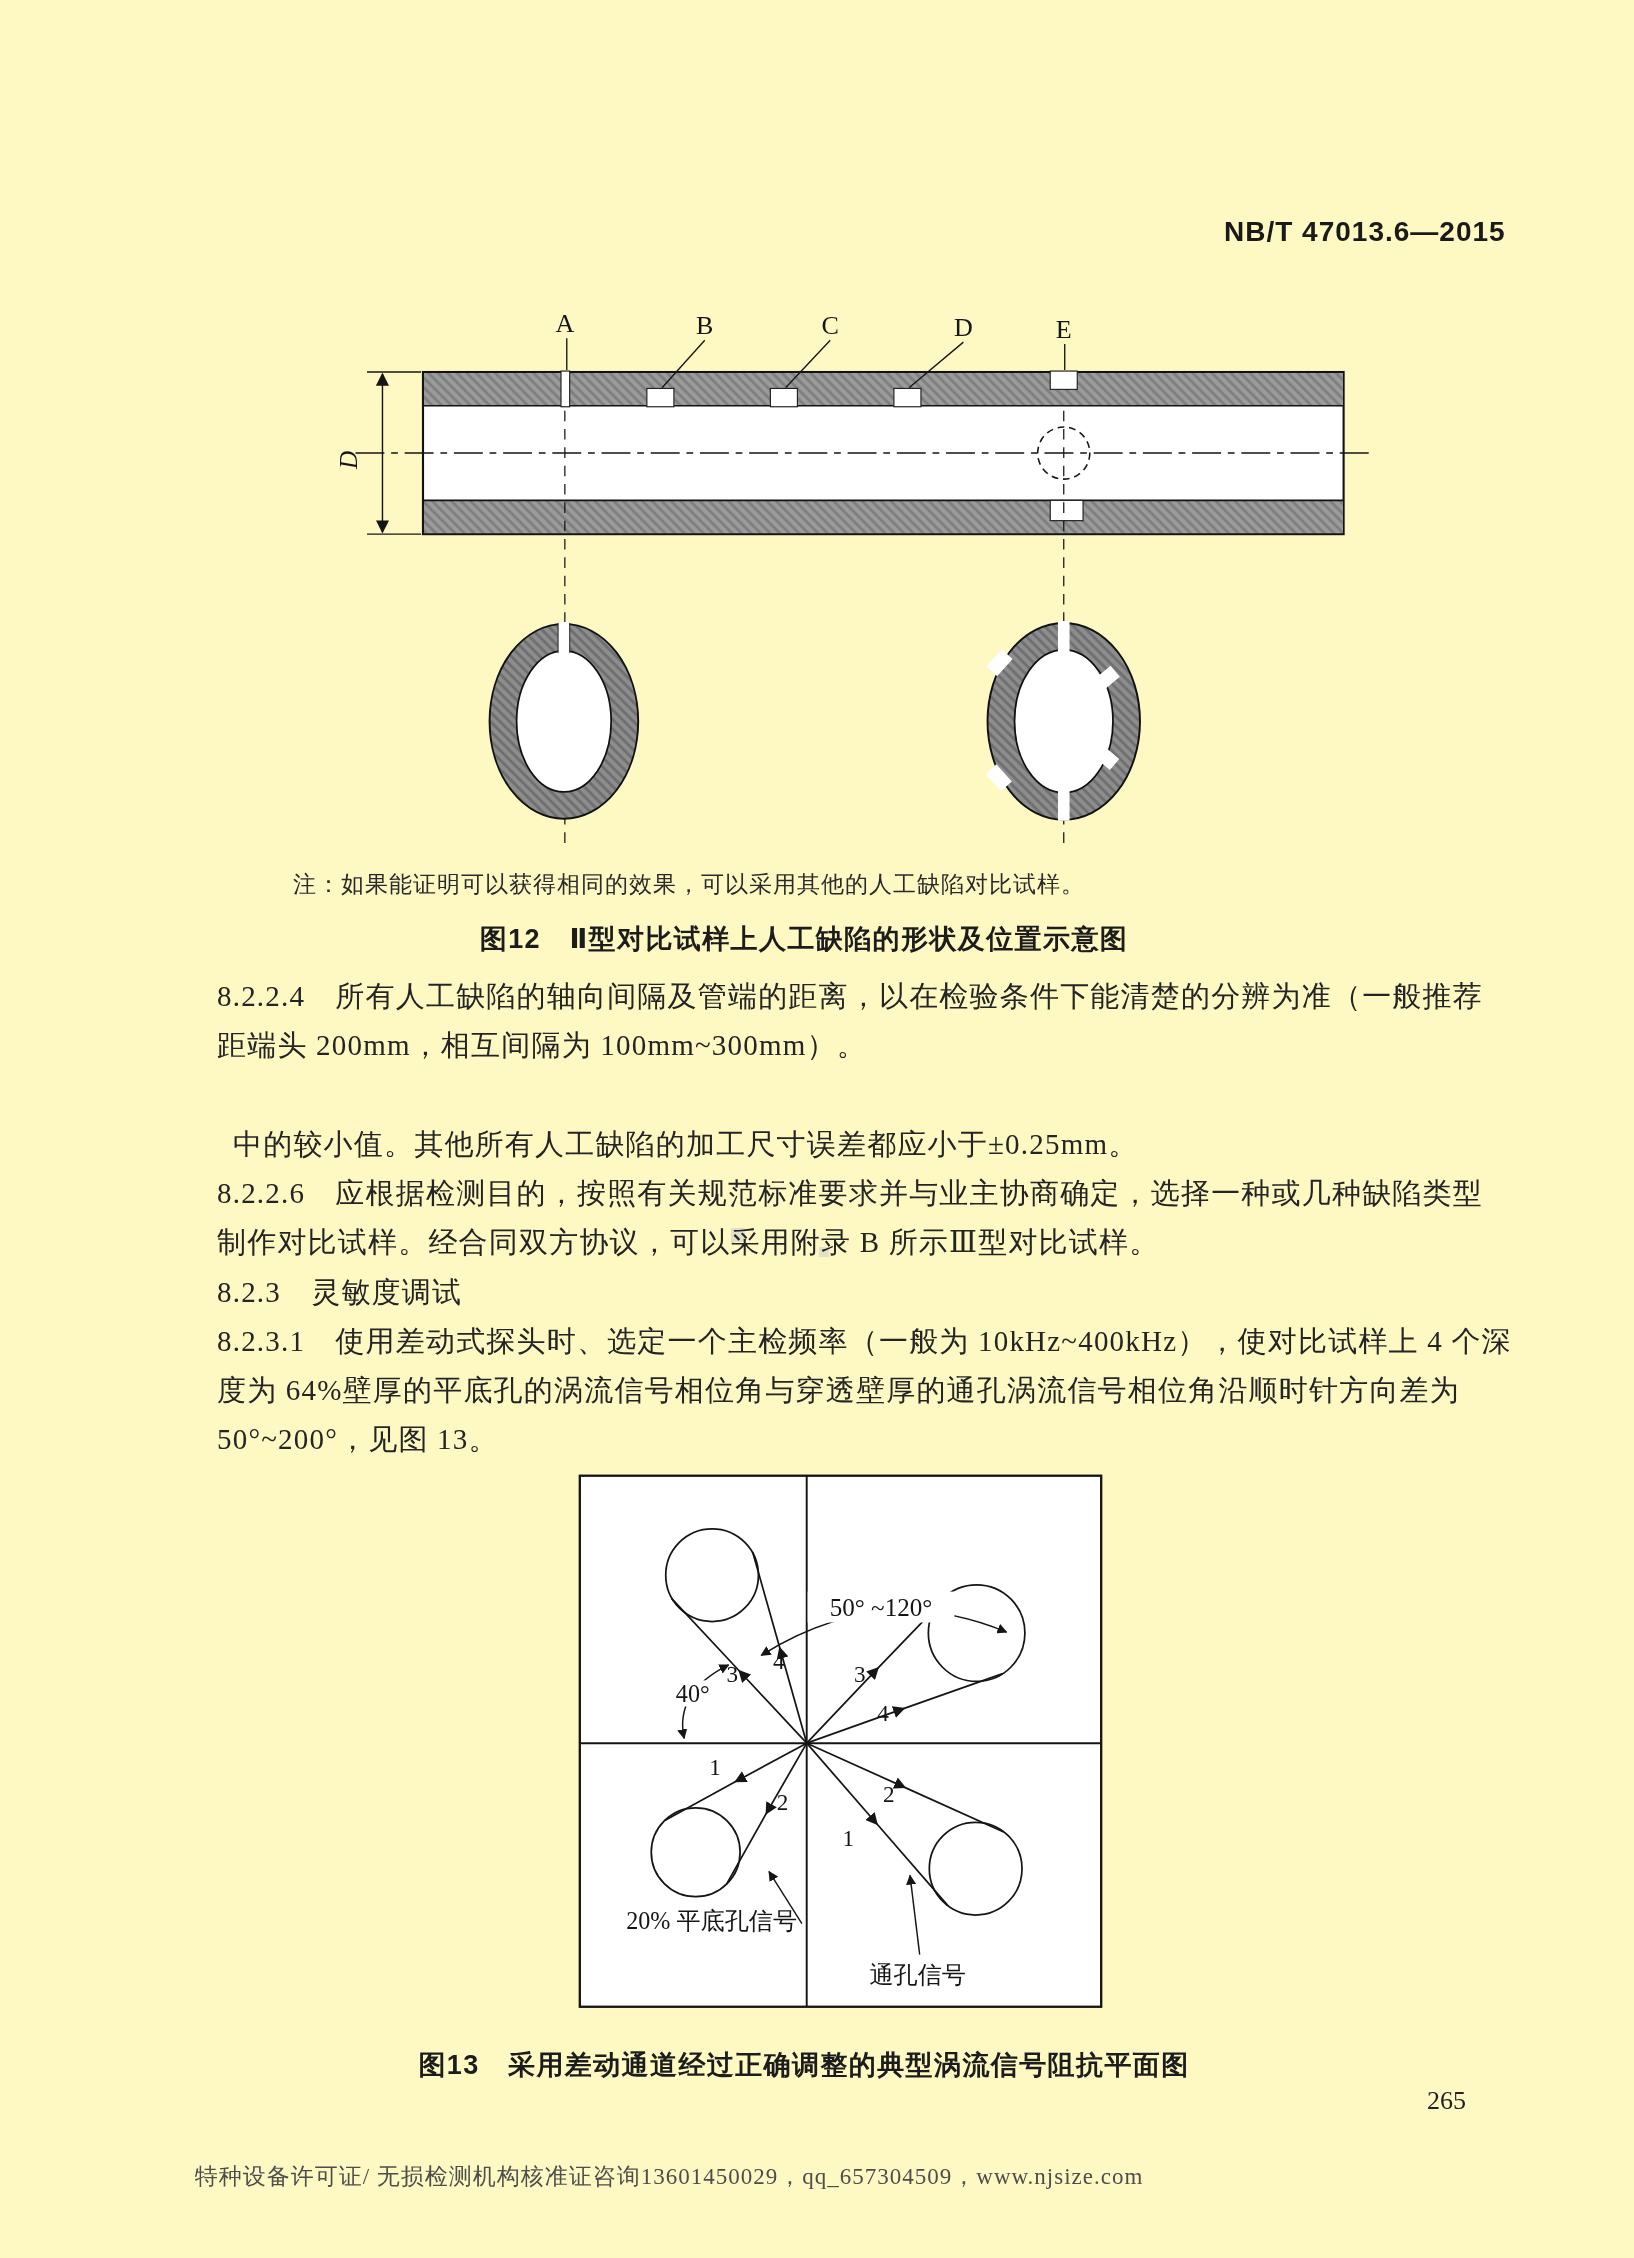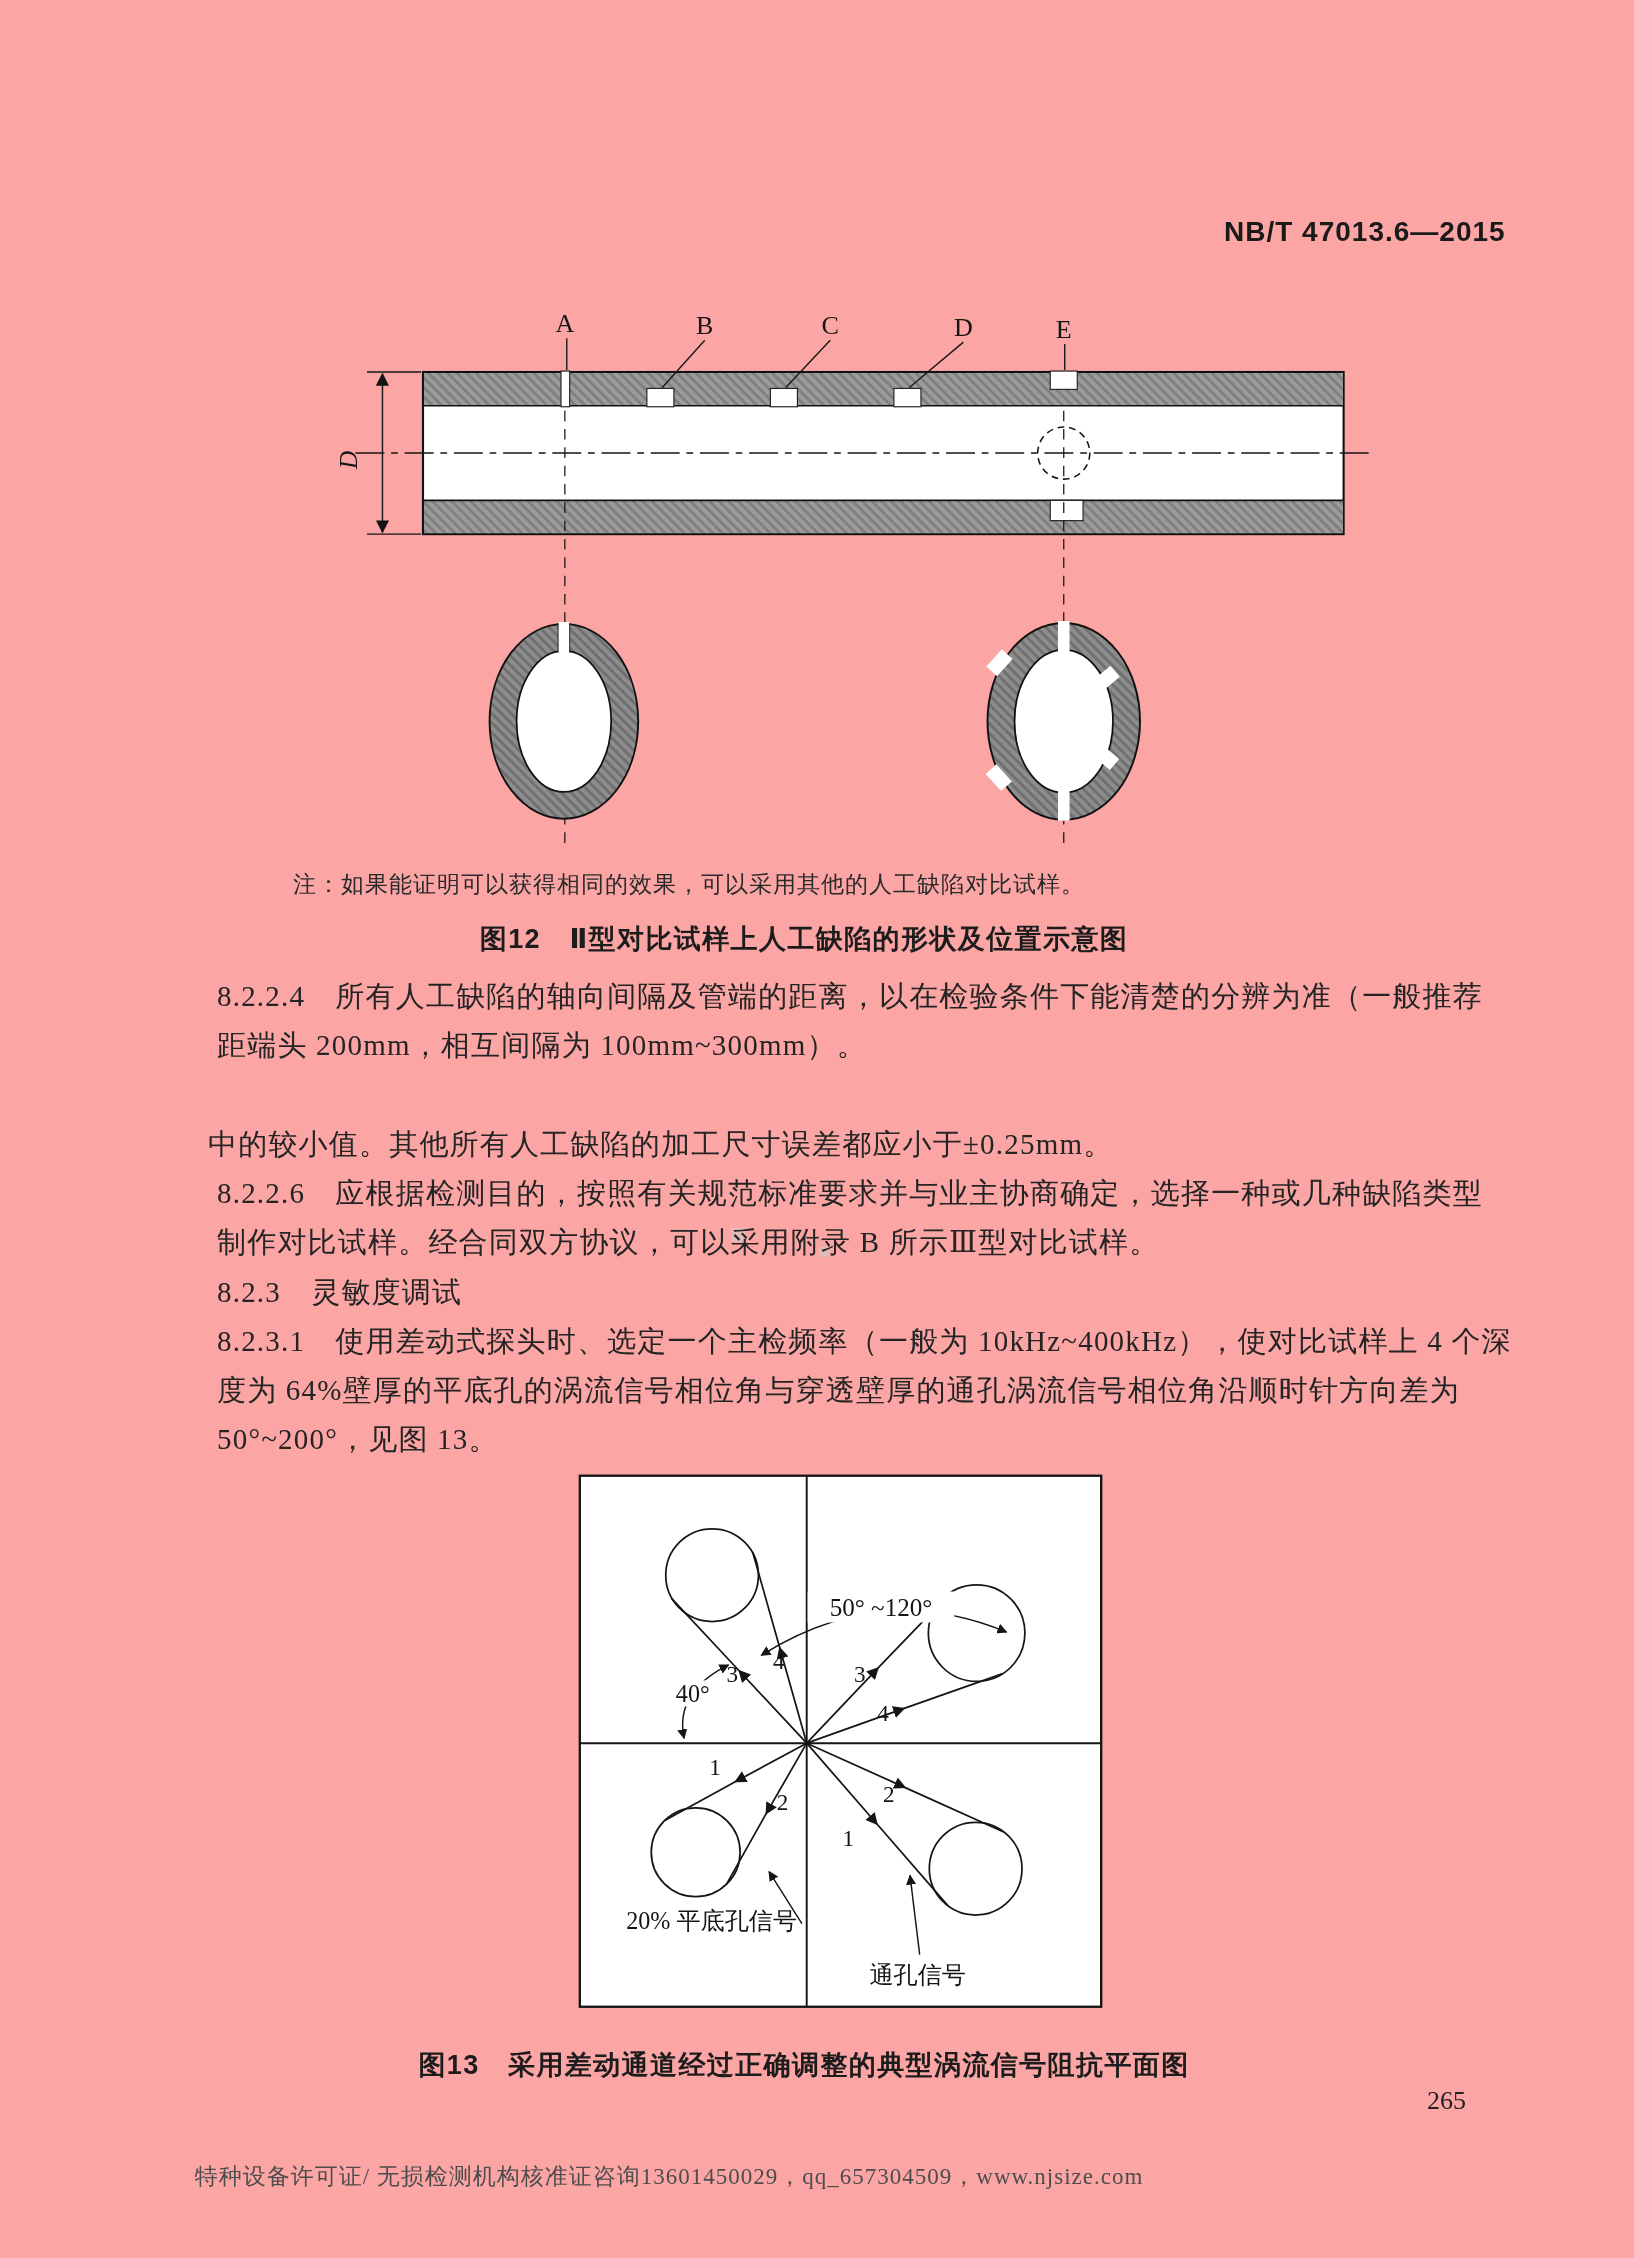--- a/index.html
+++ b/index.html
@@ -1,17 +1,17 @@
 <!DOCTYPE html>
 <html><head>
 <meta charset="utf-8">
 <style>
   html,body{margin:0;padding:0;background:#e8e8e8;}
   .page{
-    position:relative;width:1635px;height:2258px;background:#fca5a5;
+    position:relative;width:1635px;height:2258px;background:#fef9c3;
     font-family:"Liberation Serif","DejaVu Serif",serif;color:#1f1f1f;
     overflow:hidden;margin:0 auto;
   }
   .abs{position:absolute;}
   .hdr{
     font-family:"Liberation Sans","DejaVu Sans",sans-serif;
     font-weight:bold;font-size:28px;letter-spacing:1px;color:#1a1a1a;
   }
   .bodyline{
     font-size:29px;letter-spacing:1.2px;white-space:nowrap;color:#242424;
@@ -120,21 +120,21 @@
       <rect x="683" y="379" width="24" height="15" fill="#fff" transform="rotate(-48 695 386)"></rect>
       <rect x="683" y="498" width="24" height="15" fill="#fff" transform="rotate(48 695 505)"></rect>
     </g>
   </svg>
 
   <div class="abs note" style="left:293px;top:869px;">注：如果能证明可以获得相同的效果，可以采用其他的人工缺陷对比试样。</div>
   <div class="abs cap" style="left:0px;top:921px;">图12　Ⅱ型对比试样上人工缺陷的形状及位置示意图</div>
 
   <div class="abs bodyline" style="left:217px;top:977px;">8.2.2.4　所有人工缺陷的轴向间隔及管端的距离，以在检验条件下能清楚的分辨为准（一般推荐</div>
   <div class="abs bodyline" style="left:217px;top:1026px;">距端头 200mm，相互间隔为 100mm~300mm）。</div>
-  <div class="abs bodyline" style="left:208px;top:1125px;">中的较小值。其他所有人工缺陷的加工尺寸误差都应小于±0.25mm。</div>
+  <div class="abs bodyline" style="left:233px;top:1125px;">中的较小值。其他所有人工缺陷的加工尺寸误差都应小于±0.25mm。</div>
   <div class="abs bodyline" style="left:217px;top:1174px;">8.2.2.6　应根据检测目的，按照有关规范标准要求并与业主协商确定，选择一种或几种缺陷类型</div>
   <div class="abs bodyline" style="left:217px;top:1223px;">制作对比试样。经合同双方协议，可以采用附录 B 所示Ⅲ型对比试样。</div>
   <div class="abs bodyline" style="left:217px;top:1273px;">8.2.3　灵敏度调试</div>
   <div class="abs bodyline" style="left:217px;top:1322px;text-align:center;">8.2.3.1　使用差动式探头时、选定一个主检频率（一般为 10kHz~400kHz），使对比试样上 4 个深</div>
   <div class="abs bodyline" style="left:217px;top:1371px;">度为 64%壁厚的平底孔的涡流信号相位角与穿透壁厚的通孔涡流信号相位角沿顺时针方向差为</div>
   <div class="abs bodyline" style="left:217px;top:1420px;">50°~200°，见图 13。</div>
 
   <svg class="abs" style="left:570px;top:1468px;" width="541" height="560" viewBox="0 0 560 580">
     <defs>
       <marker id="ah" viewBox="0 0 10 10" refX="9" refY="5" markerWidth="7" markerHeight="7" orient="auto-start-reverse">

